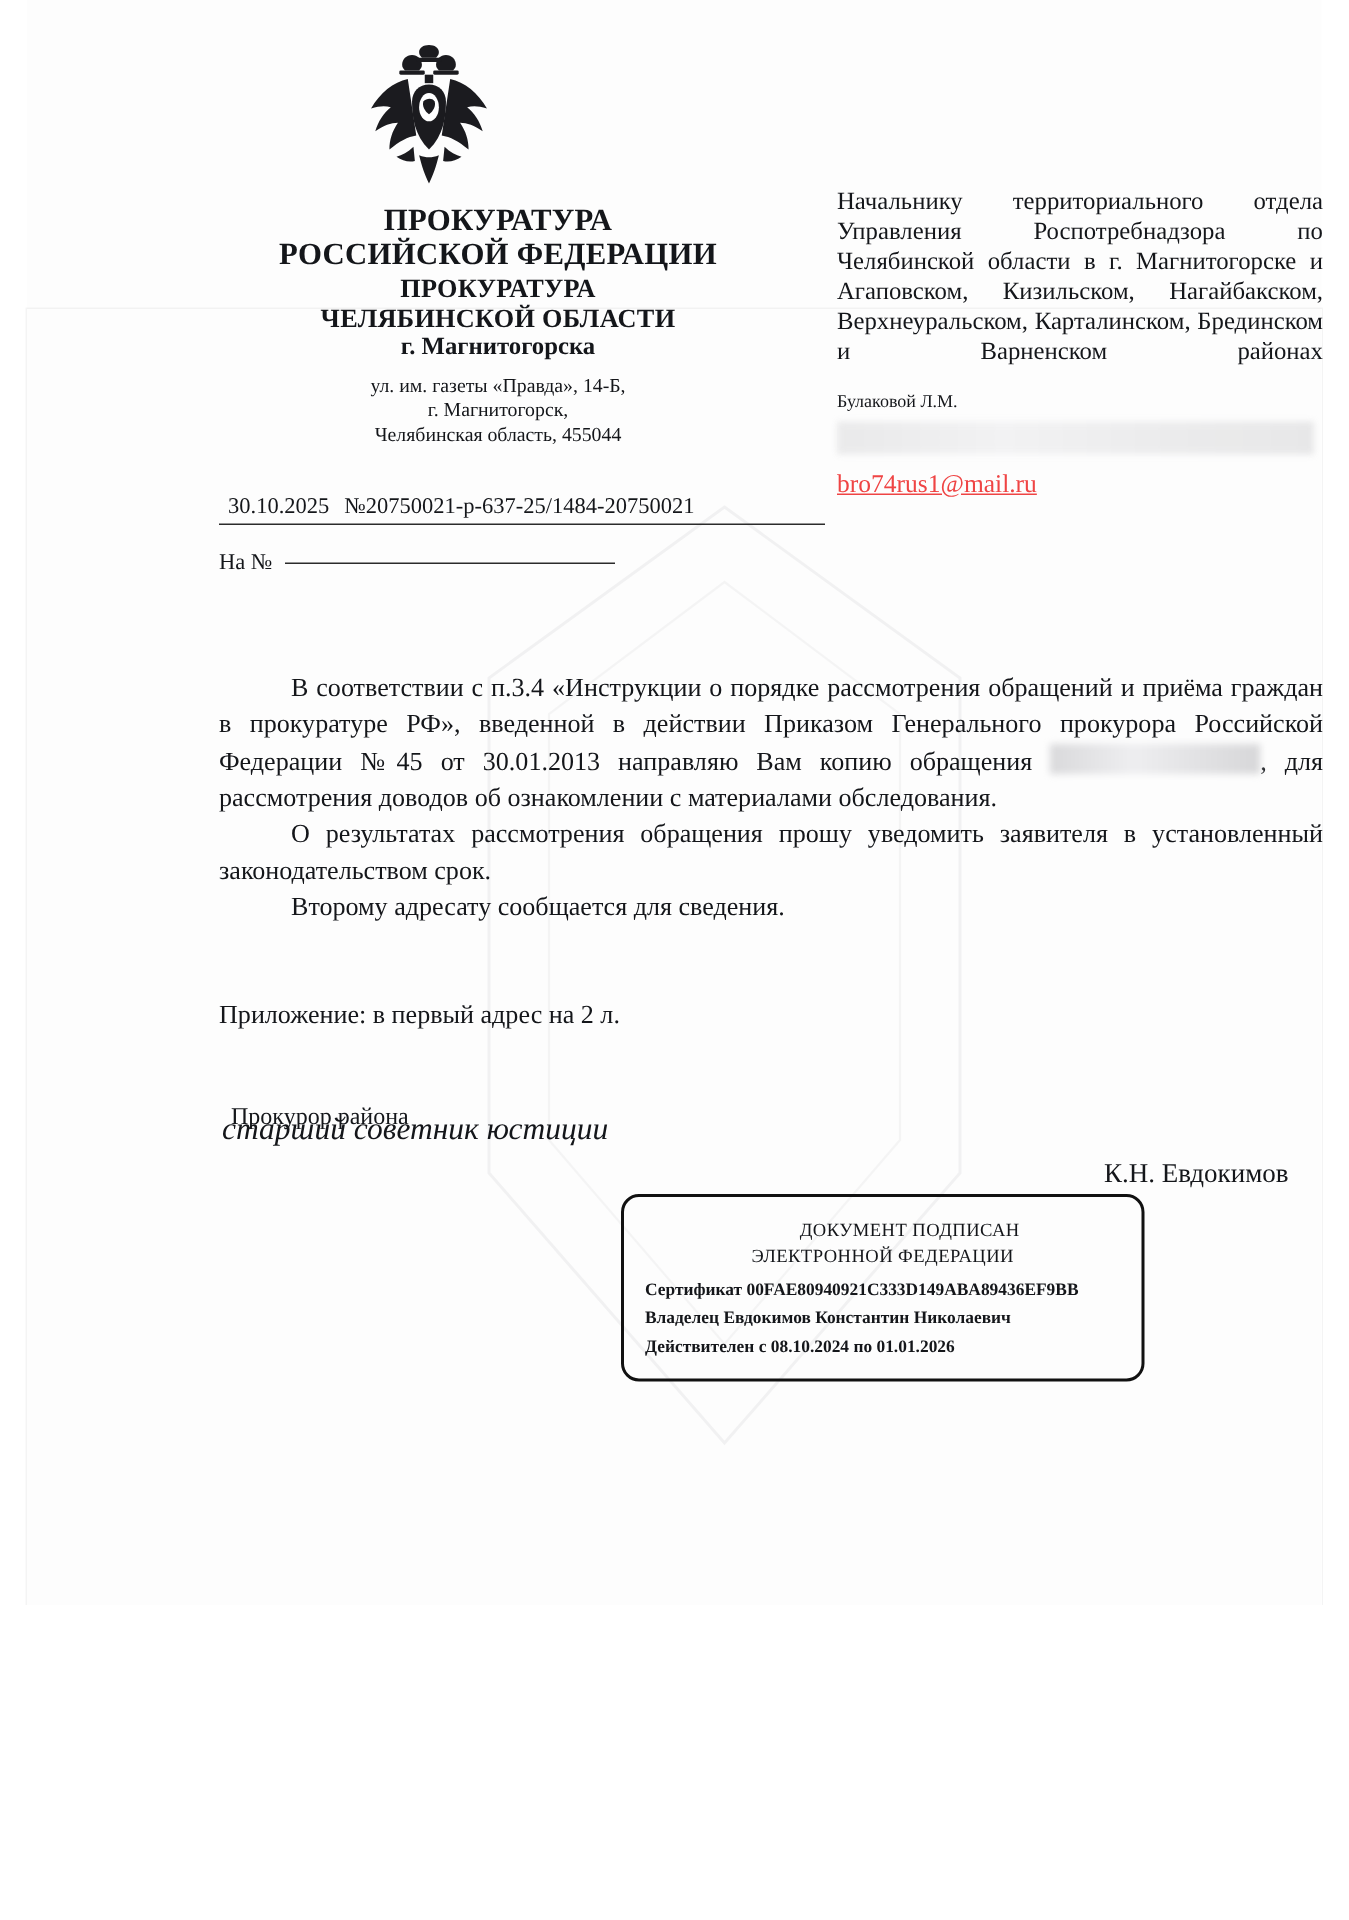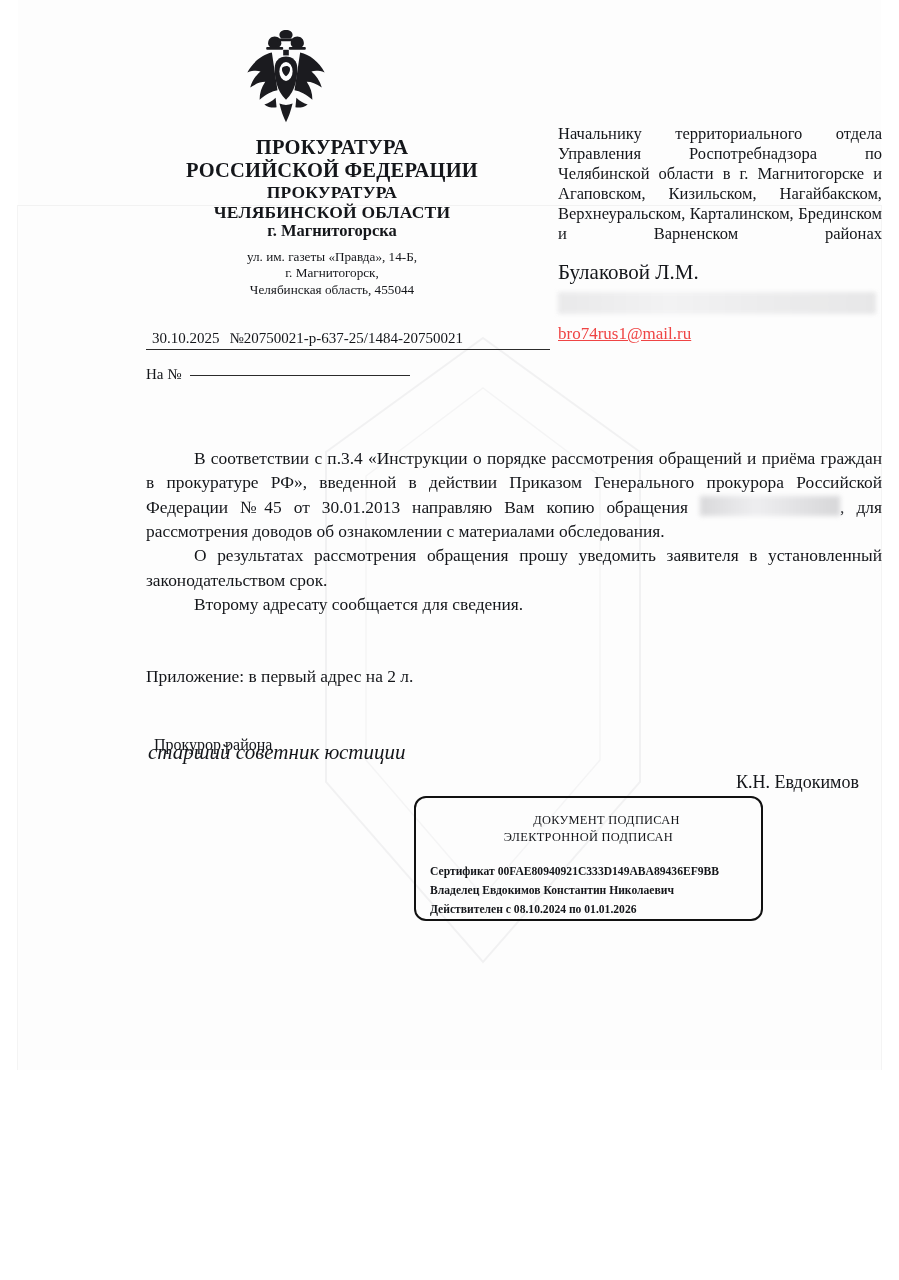--- a/index.html
+++ b/index.html
@@ -133,21 +133,21 @@
     width: 324px;
     font-size: 16.5px;
     line-height: 1.21;
     text-align: justify;
     text-align-last: justify;
   }
   .addressee .nm {
     text-align: left;
     text-align-last: left;
     margin-top: 16px;
-    font-size: 21px;
+    font-size: 12px;
   }
   .redacted-line {
     position: relative;
     margin-top: 7px;
     height: 22px;
   }
   .redacted-line .blur {
     position: absolute;
     left: 0; top: 0;
     width: 318px; height: 22px;
@@ -235,21 +235,21 @@
     text-align: center;
     font-size: 12.4px;
     letter-spacing: .3px;
   }
   .estamp .t1 { margin-top: 15px; padding-left: 36px; }
   .estamp .t2 { margin-top: 2px; }
   .estamp .row {
     font-size: 11.6px;
     font-weight: bold;
     margin-left: 14px;
-    margin-top: 20px;
+    margin-top: 8px;
     white-space: nowrap;
   }
   .estamp .row.r2 { margin-top: 6px; }
   .estamp .row.r3 { margin-top: 6px; }
   .estamp .row .lbl { font-weight: bold; }
 
   
   .below {
     position: absolute;
     left: 0;
@@ -336,21 +336,21 @@
     </div>
 
     <div class="attachment">Приложение: в первый адрес на 2 л.</div>
 
     <div class="sign-role">Прокурор района</div>
     <div class="sign-rank">старший советник юстиции</div>
     <div class="sign-name">К.Н. Евдокимов</div>
 
     <div class="estamp">
       <div class="t1">ДОКУМЕНТ ПОДПИСАН</div>
-      <div class="t2">ЭЛЕКТРОННОЙ ПОДПИСАН</div>
+      <div class="t2">ЭЛЕКТРОННОЙ ФЕДЕРАЦИИ</div>
       <div class="row r1">
         <span class="lbl">Сертификат</span>
         <span>00FAE80940921C333D149ABA89436EF9BB</span>
       </div>
       <div class="row r2">
         <span class="lbl">Владелец</span>
         <span>Евдокимов Константин Николаевич</span>
       </div>
       <div class="row r3">
         <span class="lbl">Действителен</span>

